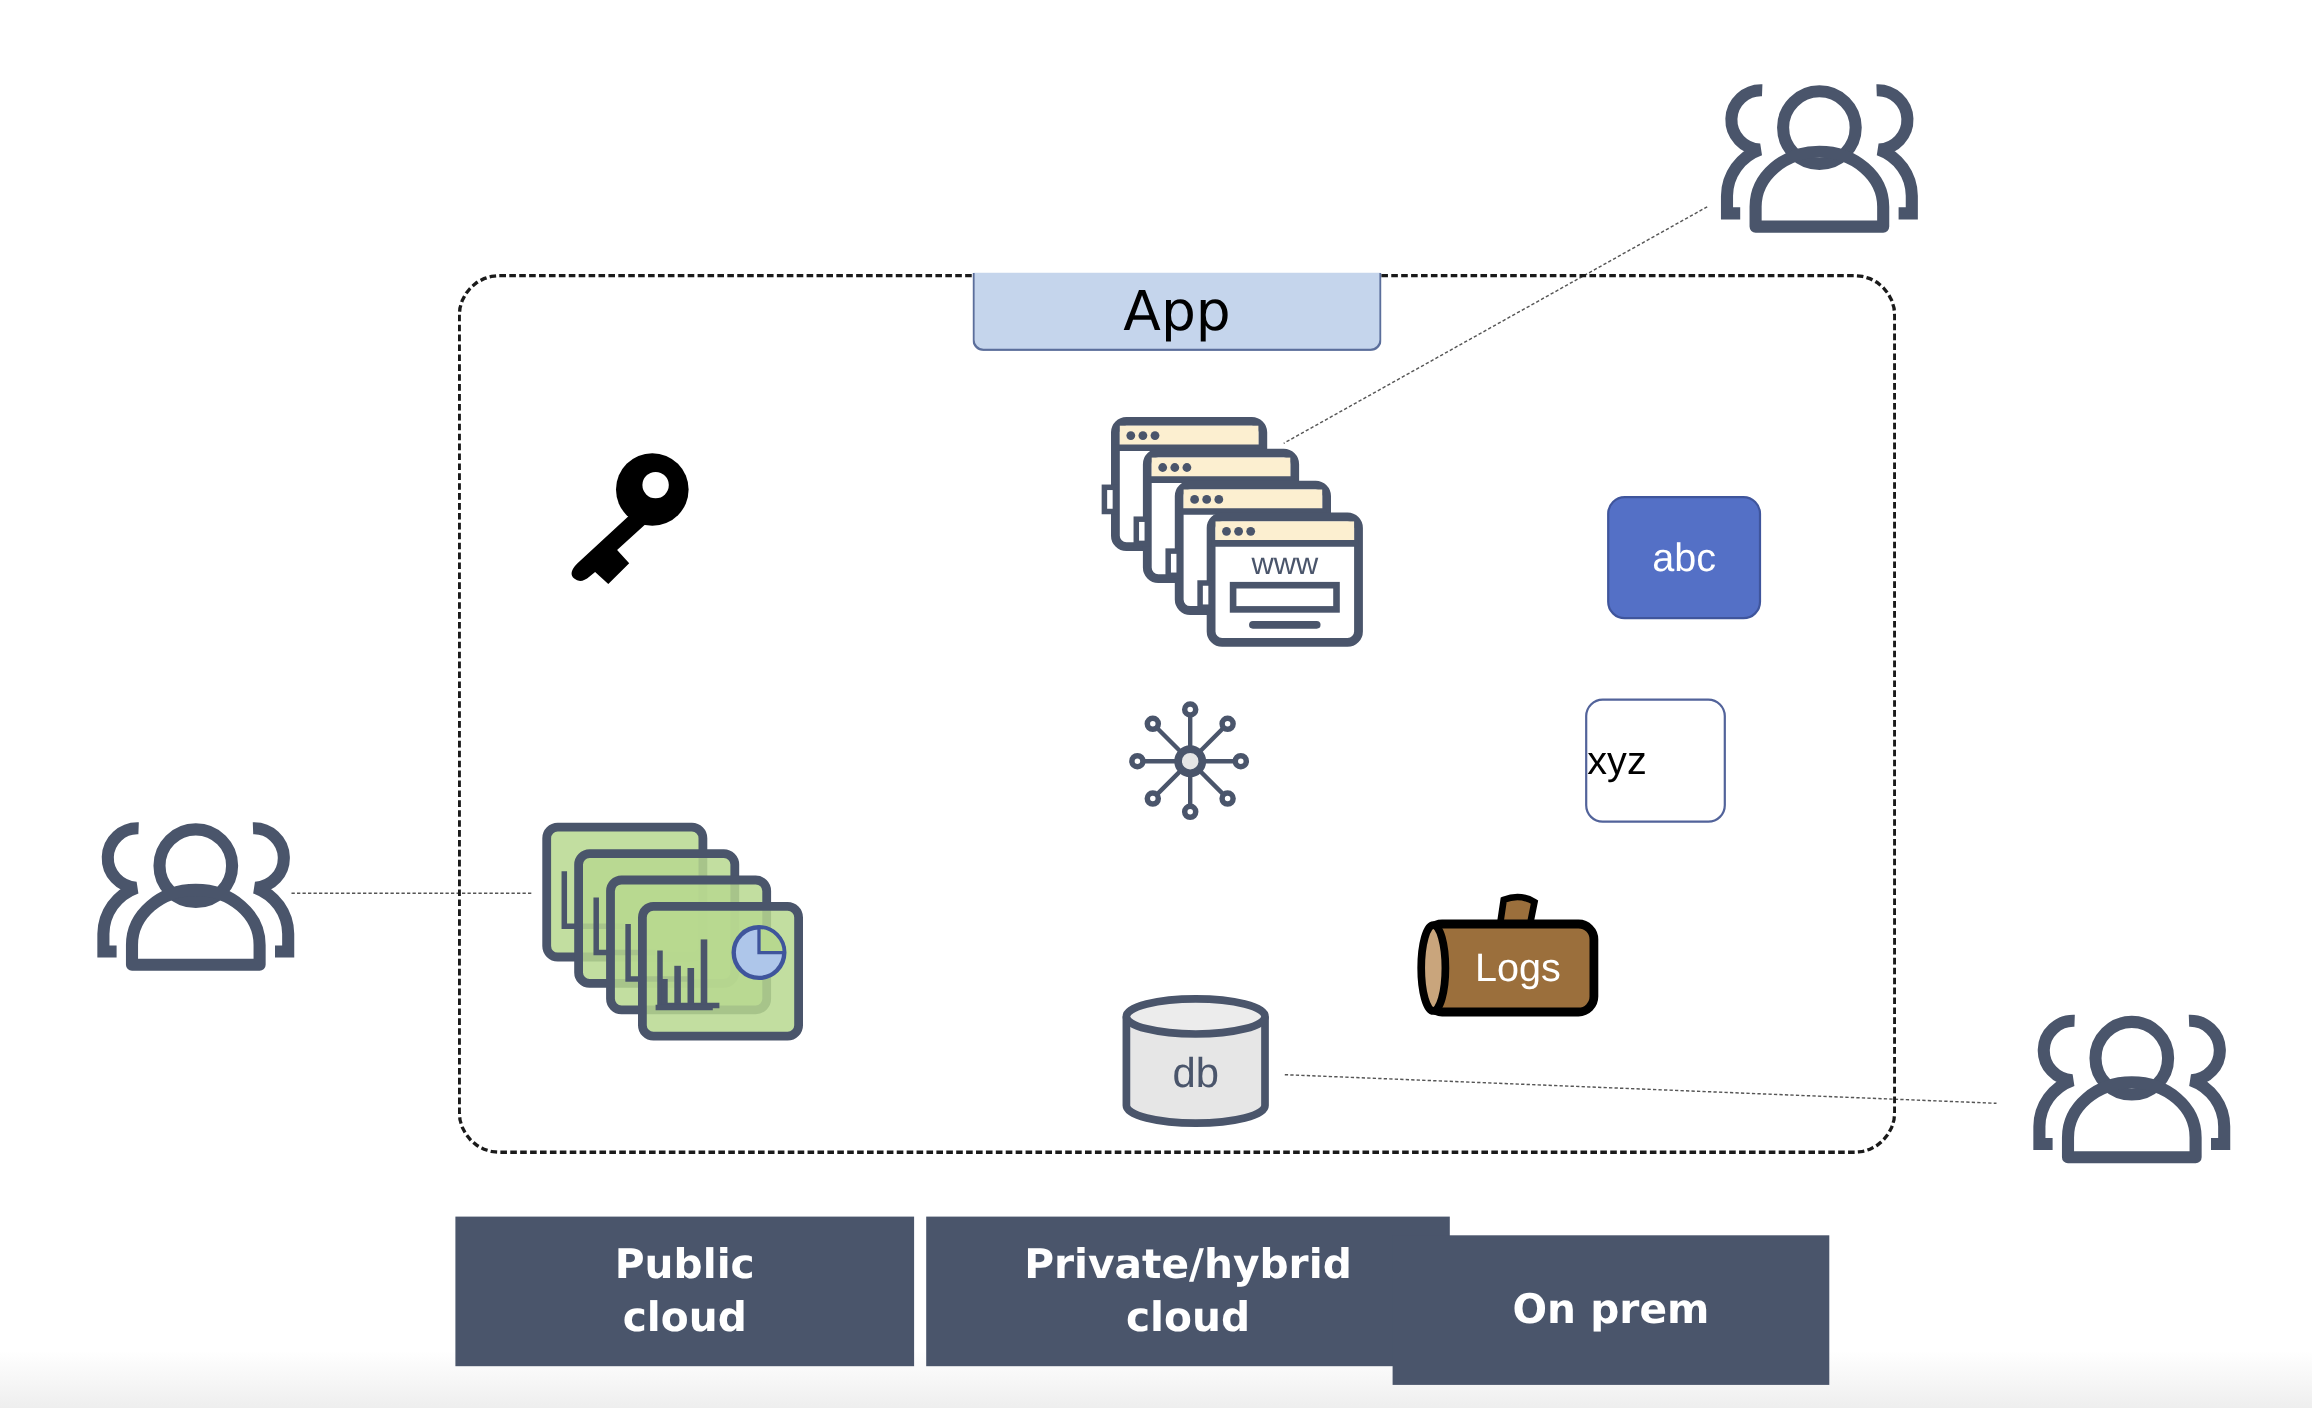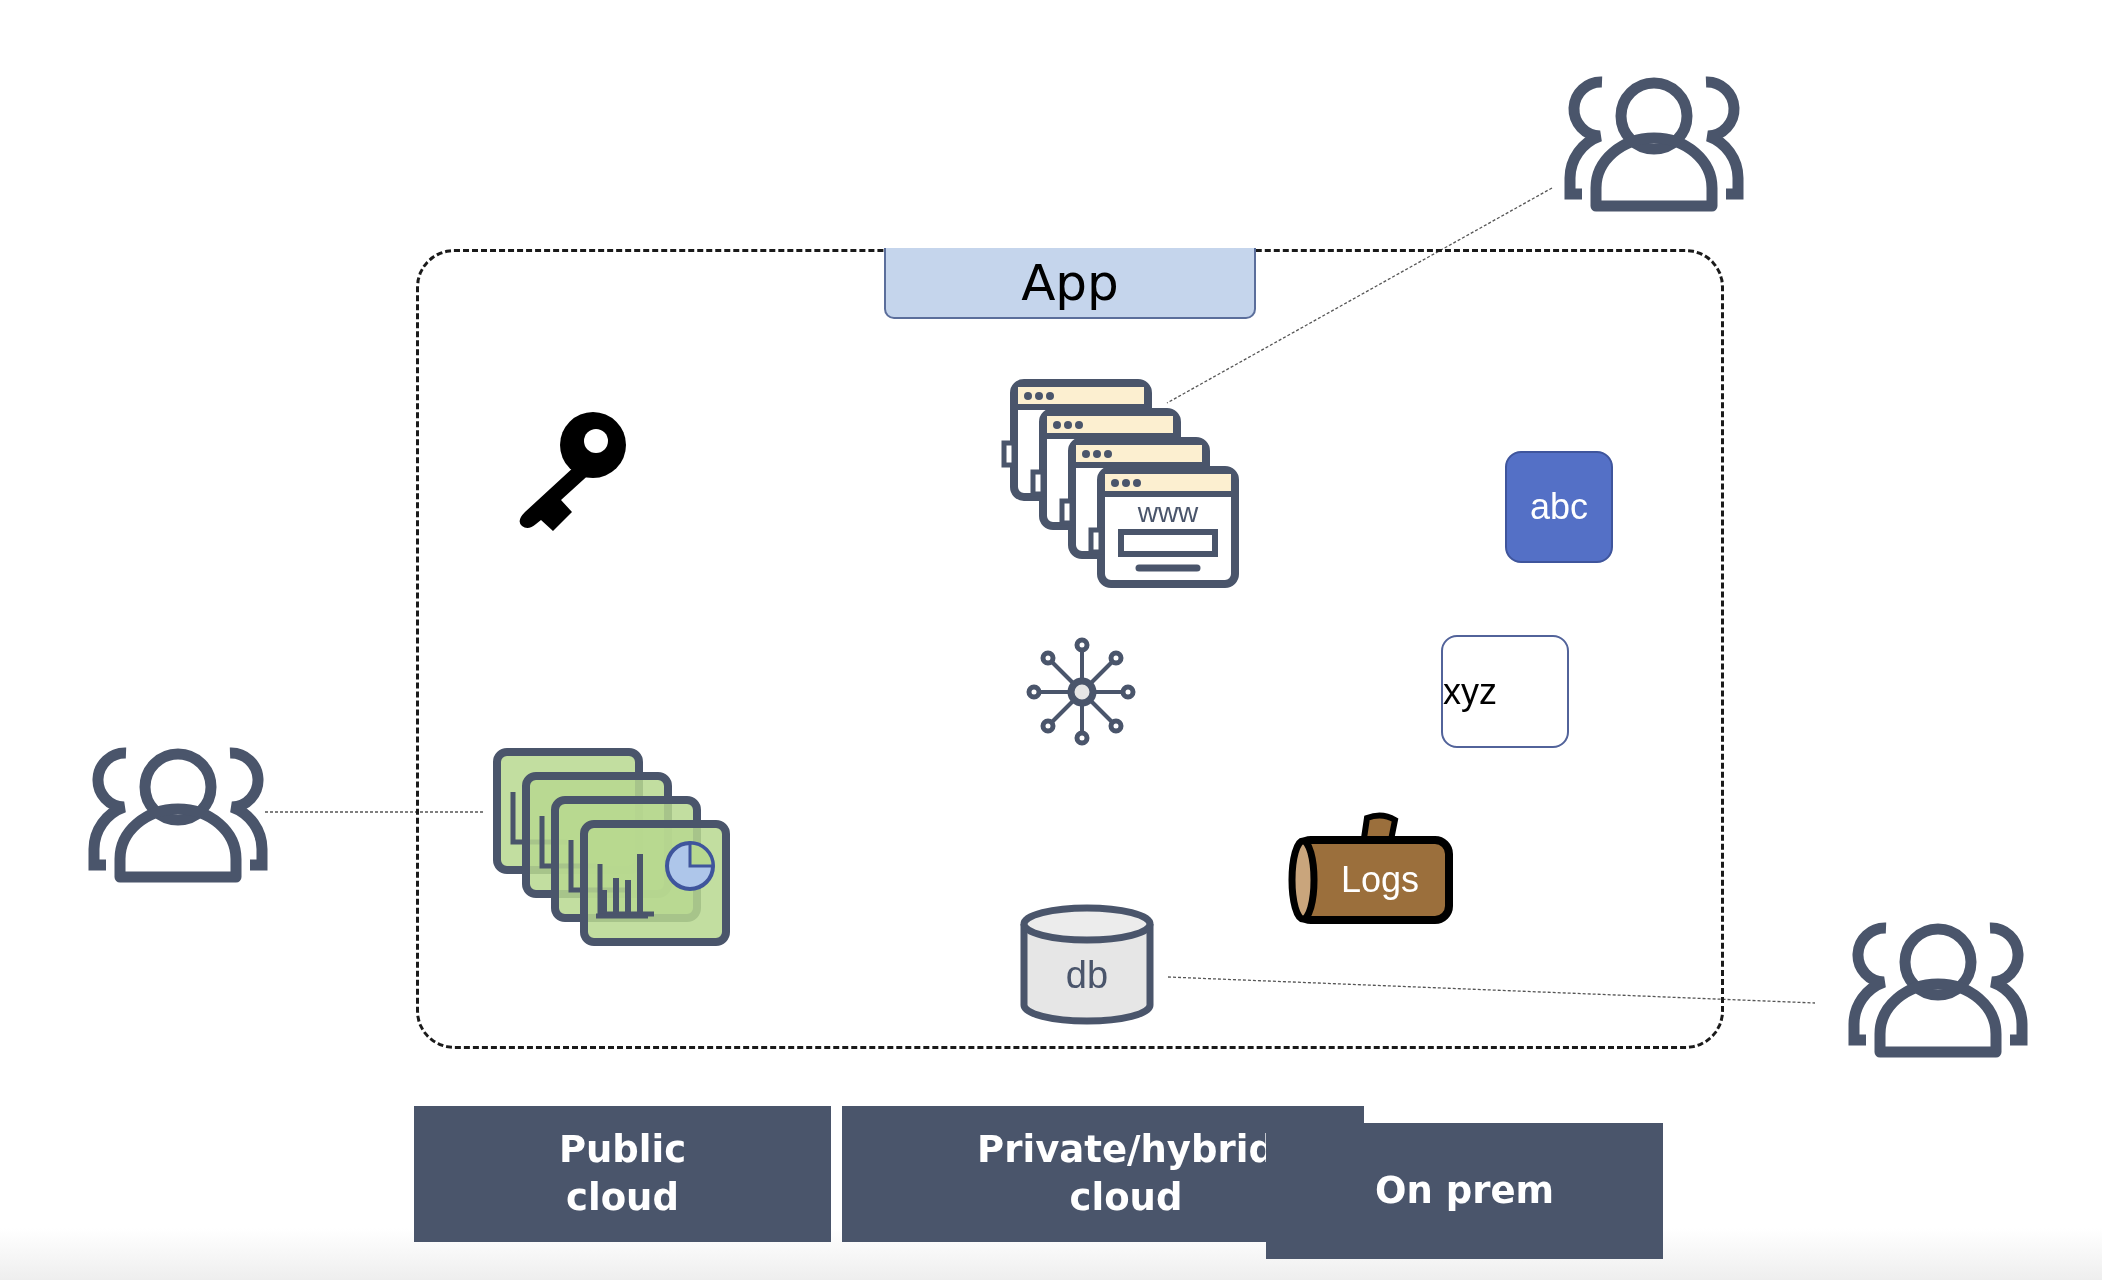--- a/index.html
+++ b/index.html
@@ -18,21 +18,21 @@
       border: 3px dashed #1a1a1a; border-radius: 38px; box-sizing: border-box;
     }
     .app-box {
       position: absolute; left: 884px; top: 248px; width: 372px; height: 71px;
       background: #c5d5ec; border: 2px solid #5b6e9b; border-top: none;
       border-radius: 0 0 10px 10px; box-sizing: border-box;
       display: flex; align-items: center; justify-content: center;
       font-size: 50px; color: #000; font-family: "DejaVu Sans", sans-serif;
     }
     .abc-box {
-      position: absolute; left: 1505px; top: 451px; width: 108px; height: 112px;
+      position: absolute; left: 1461px; top: 451px; width: 140px; height: 112px;
       background: #5470c6; border: 2px solid #3f559c; border-radius: 16px; box-sizing: border-box;
       display: flex; align-items: center; justify-content: center;
       color: #ffffff; font-size: 36px; font-family: "Liberation Sans", sans-serif;
     }
     .xyz-box {
       position: absolute; left: 1441px; top: 635px; width: 128px; height: 113px;
       background: #ffffff; border: 2px solid #52639a; border-radius: 16px; box-sizing: border-box;
       display: flex; align-items: center; justify-content: flex-start;
       color: #000000; font-size: 36px; font-family: "Liberation Sans", sans-serif;
     }
@@ -184,19 +184,19 @@
 </div>
 
 <div class="xyz-box">
   <span>xyz</span>
 </div>
 
 <div class="env-bar" style="left:414px; width:417px;">
   <span>Public</span>
   <span>cloud</span>
 </div>
-<div class="env-bar" style="left:842px; width:476px;padding-left:46px;">
+<div class="env-bar" style="left:842px; width:476px;">
   <span>Private/hybrid</span>
   <span>cloud</span>
 </div>
 <div class="env-bar" style="left:1266px; width:397px;margin-top:17px;">
   <span>On prem</span>
 </div>
 
 </body></html>

